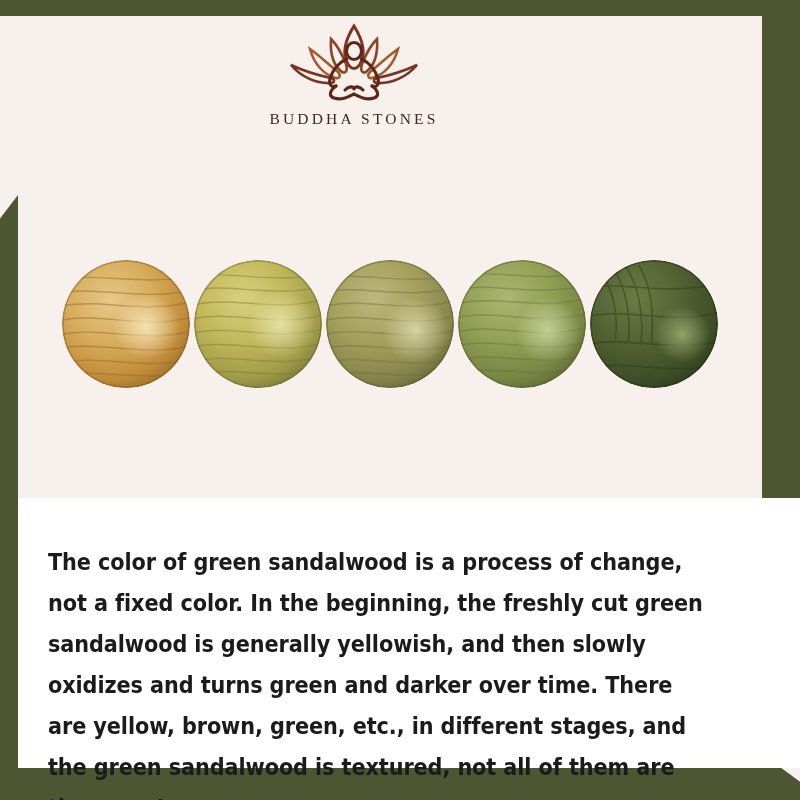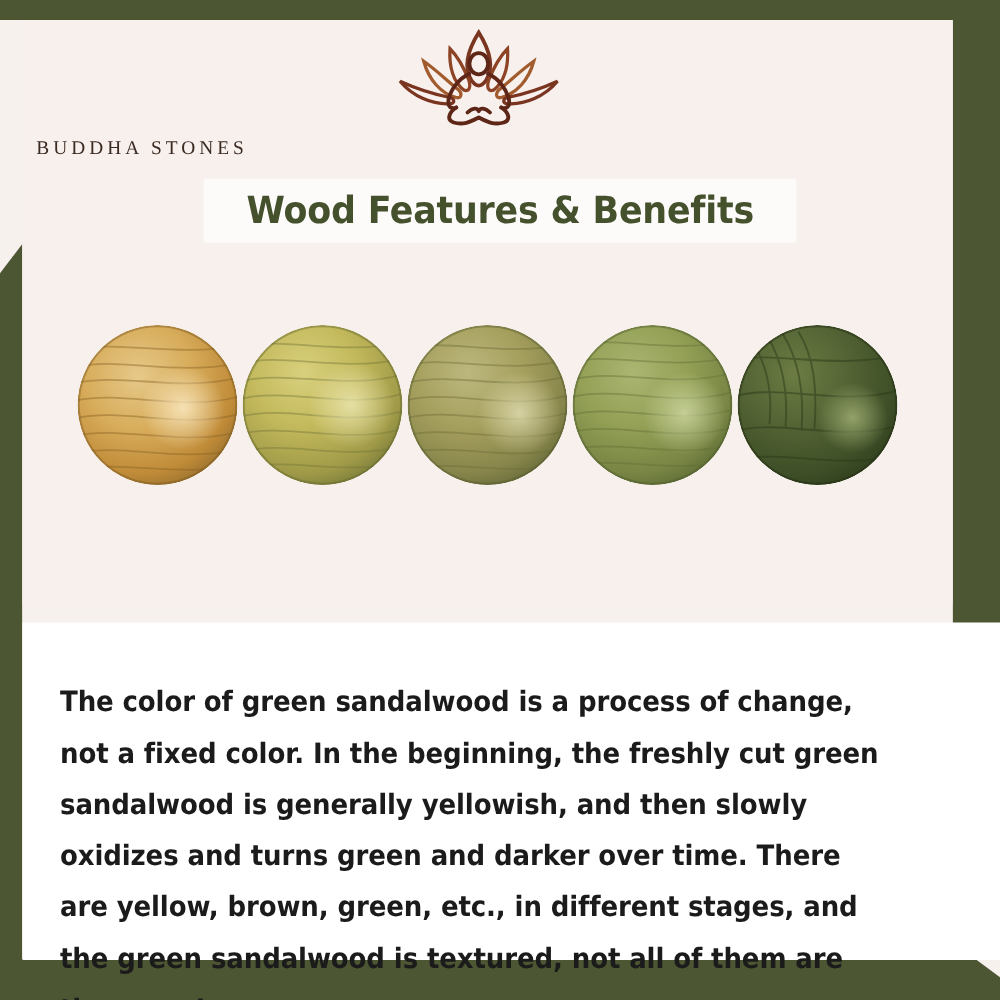--- a/index.html
+++ b/index.html
@@ -54,21 +54,21 @@
     width: 744px;
     height: 468px;
     background: #f7f0ed;
   }
 
   
   .logo-wrap {
     position: absolute;
     left: 0; top: 18px;
     width: 708px;
-    margin-left: 29px;
+    text-align: center;
   }
   .logo-mark {
     display: block;
     margin: 0 auto;
     width: 168px;
     height: 88px;
   }
   .logo-word {
     display: block;
     margin-top: 4px;
@@ -206,23 +206,20 @@
         <path d="M91.5 41 C100 45 106 53 108 61 C109.5 67 106 70 102 68"></path>
 
         <path d="M66 68 C60 72 58 78 64 80 C72 82.5 78 79 84 76 C90 79 96 82.5 104 80 C110 78 108 72 102 68"></path>
 
         <path d="M75 72 C79 68 83 68 84 71 C85 68 89 68 93 72"></path>
       </g>
     </svg>
     <span class="logo-word">BUDDHA STONES</span>
   </div>
 
-  <div class="title-banner">
-    <span class="title-text">Wood Features &amp; Benefits</span>
-  </div>
 
   <div class="beads">
 
     <div class="bead">
       <svg class="shine" viewBox="0 0 100 100" preserveAspectRatio="none">
         <defs>
           <radialGradient id="g1" cx="38%" cy="32%" r="78%">
             <stop offset="0%" stop-color="#e6c98a"></stop>
             <stop offset="42%" stop-color="#d8ad5c"></stop>
             <stop offset="78%" stop-color="#c08b38"></stop>

